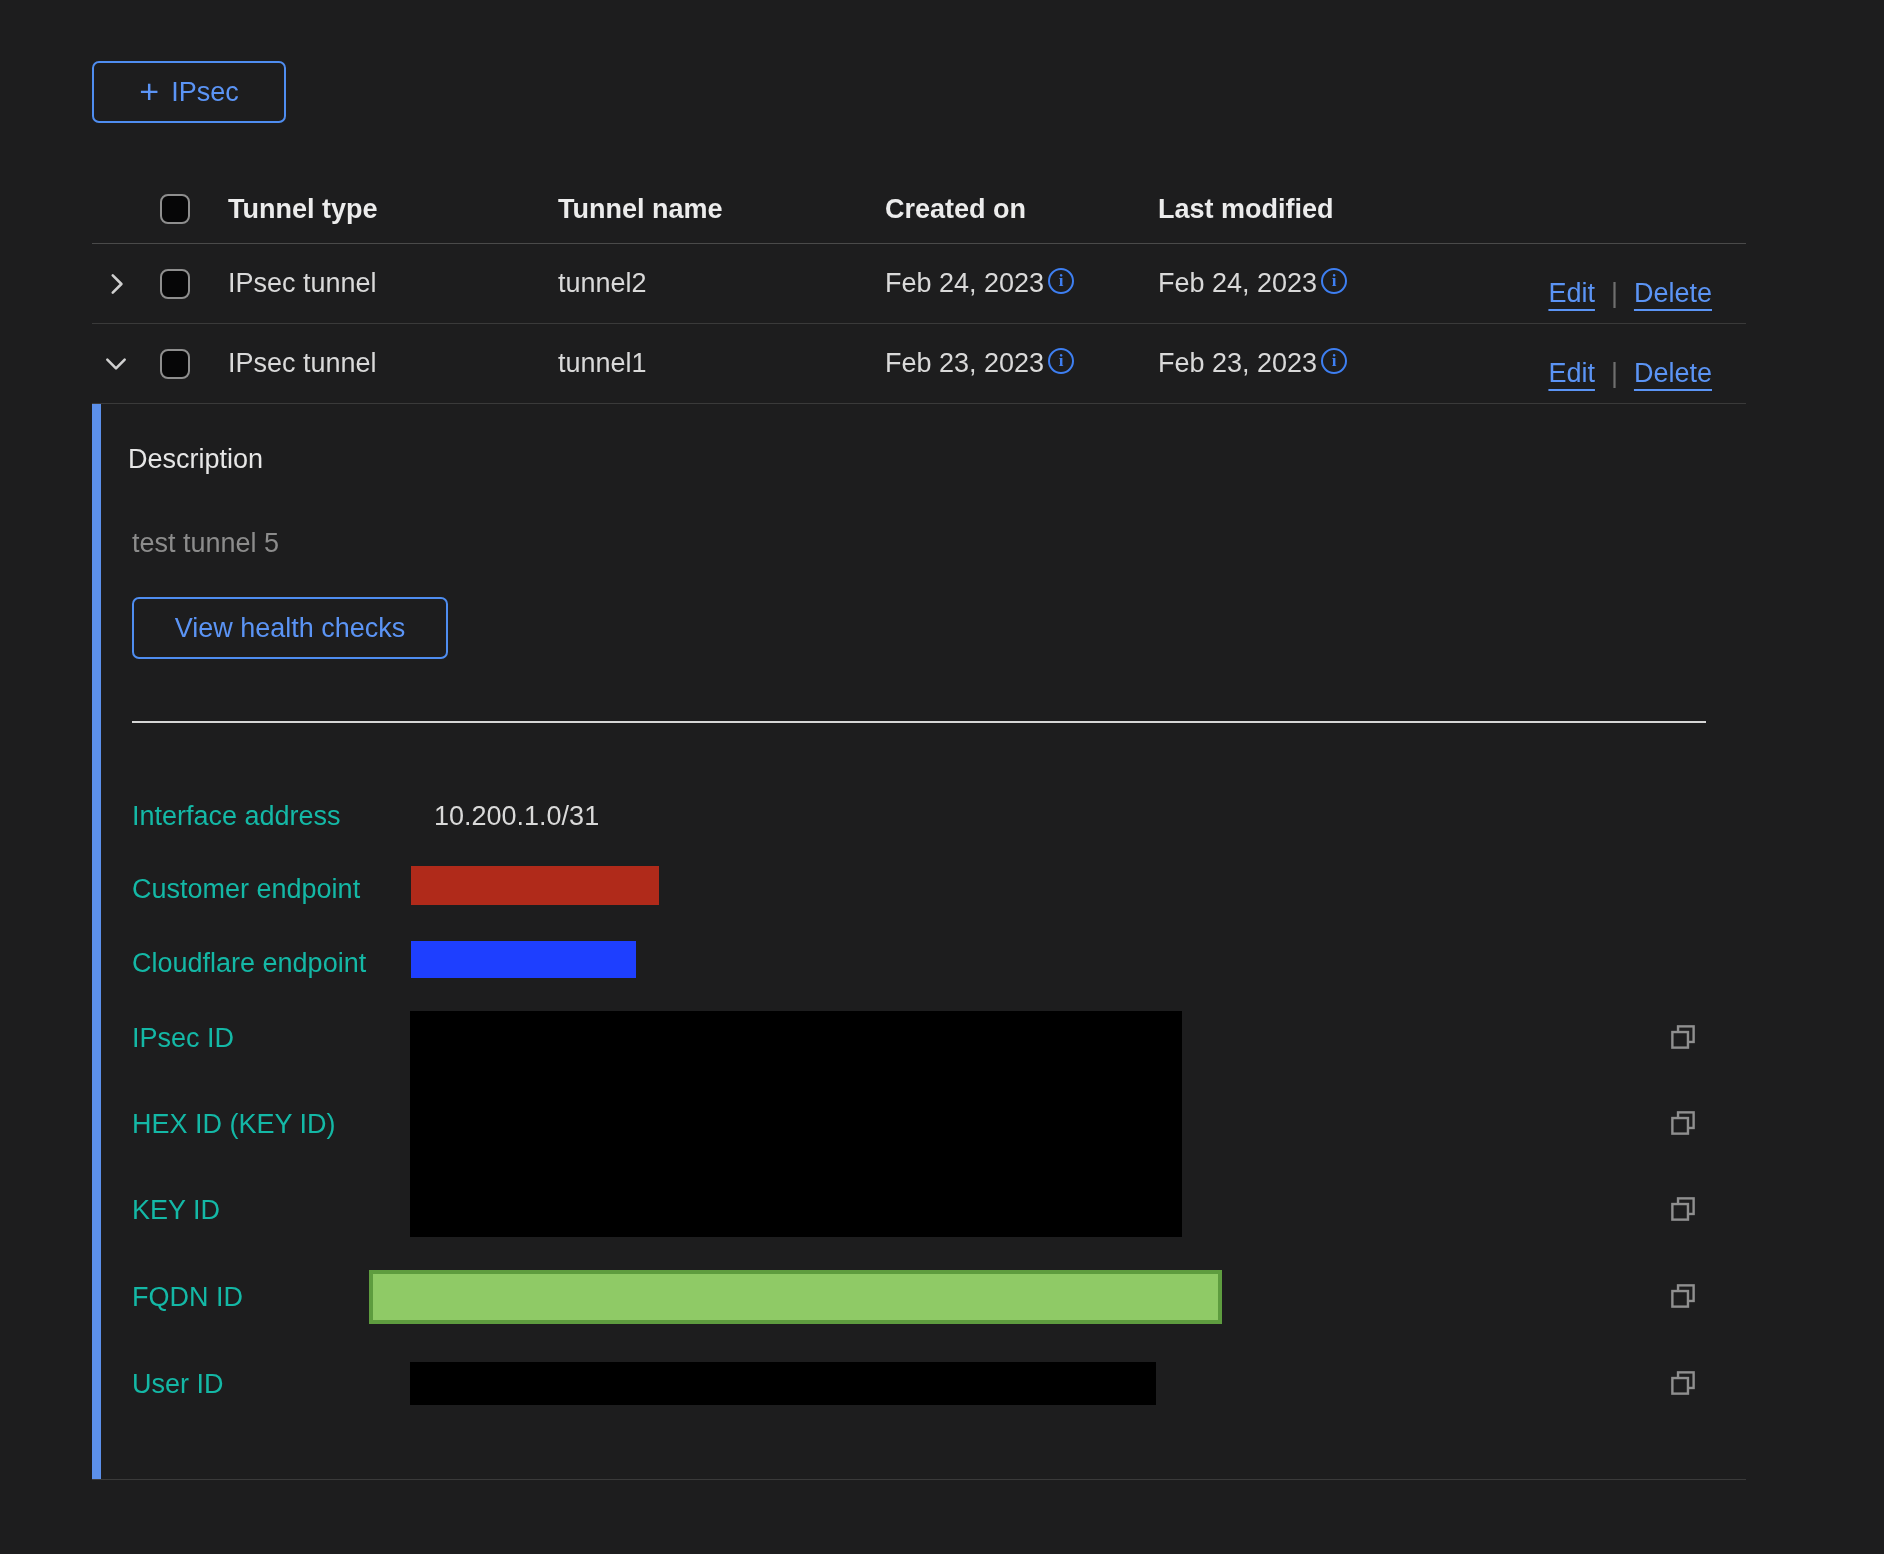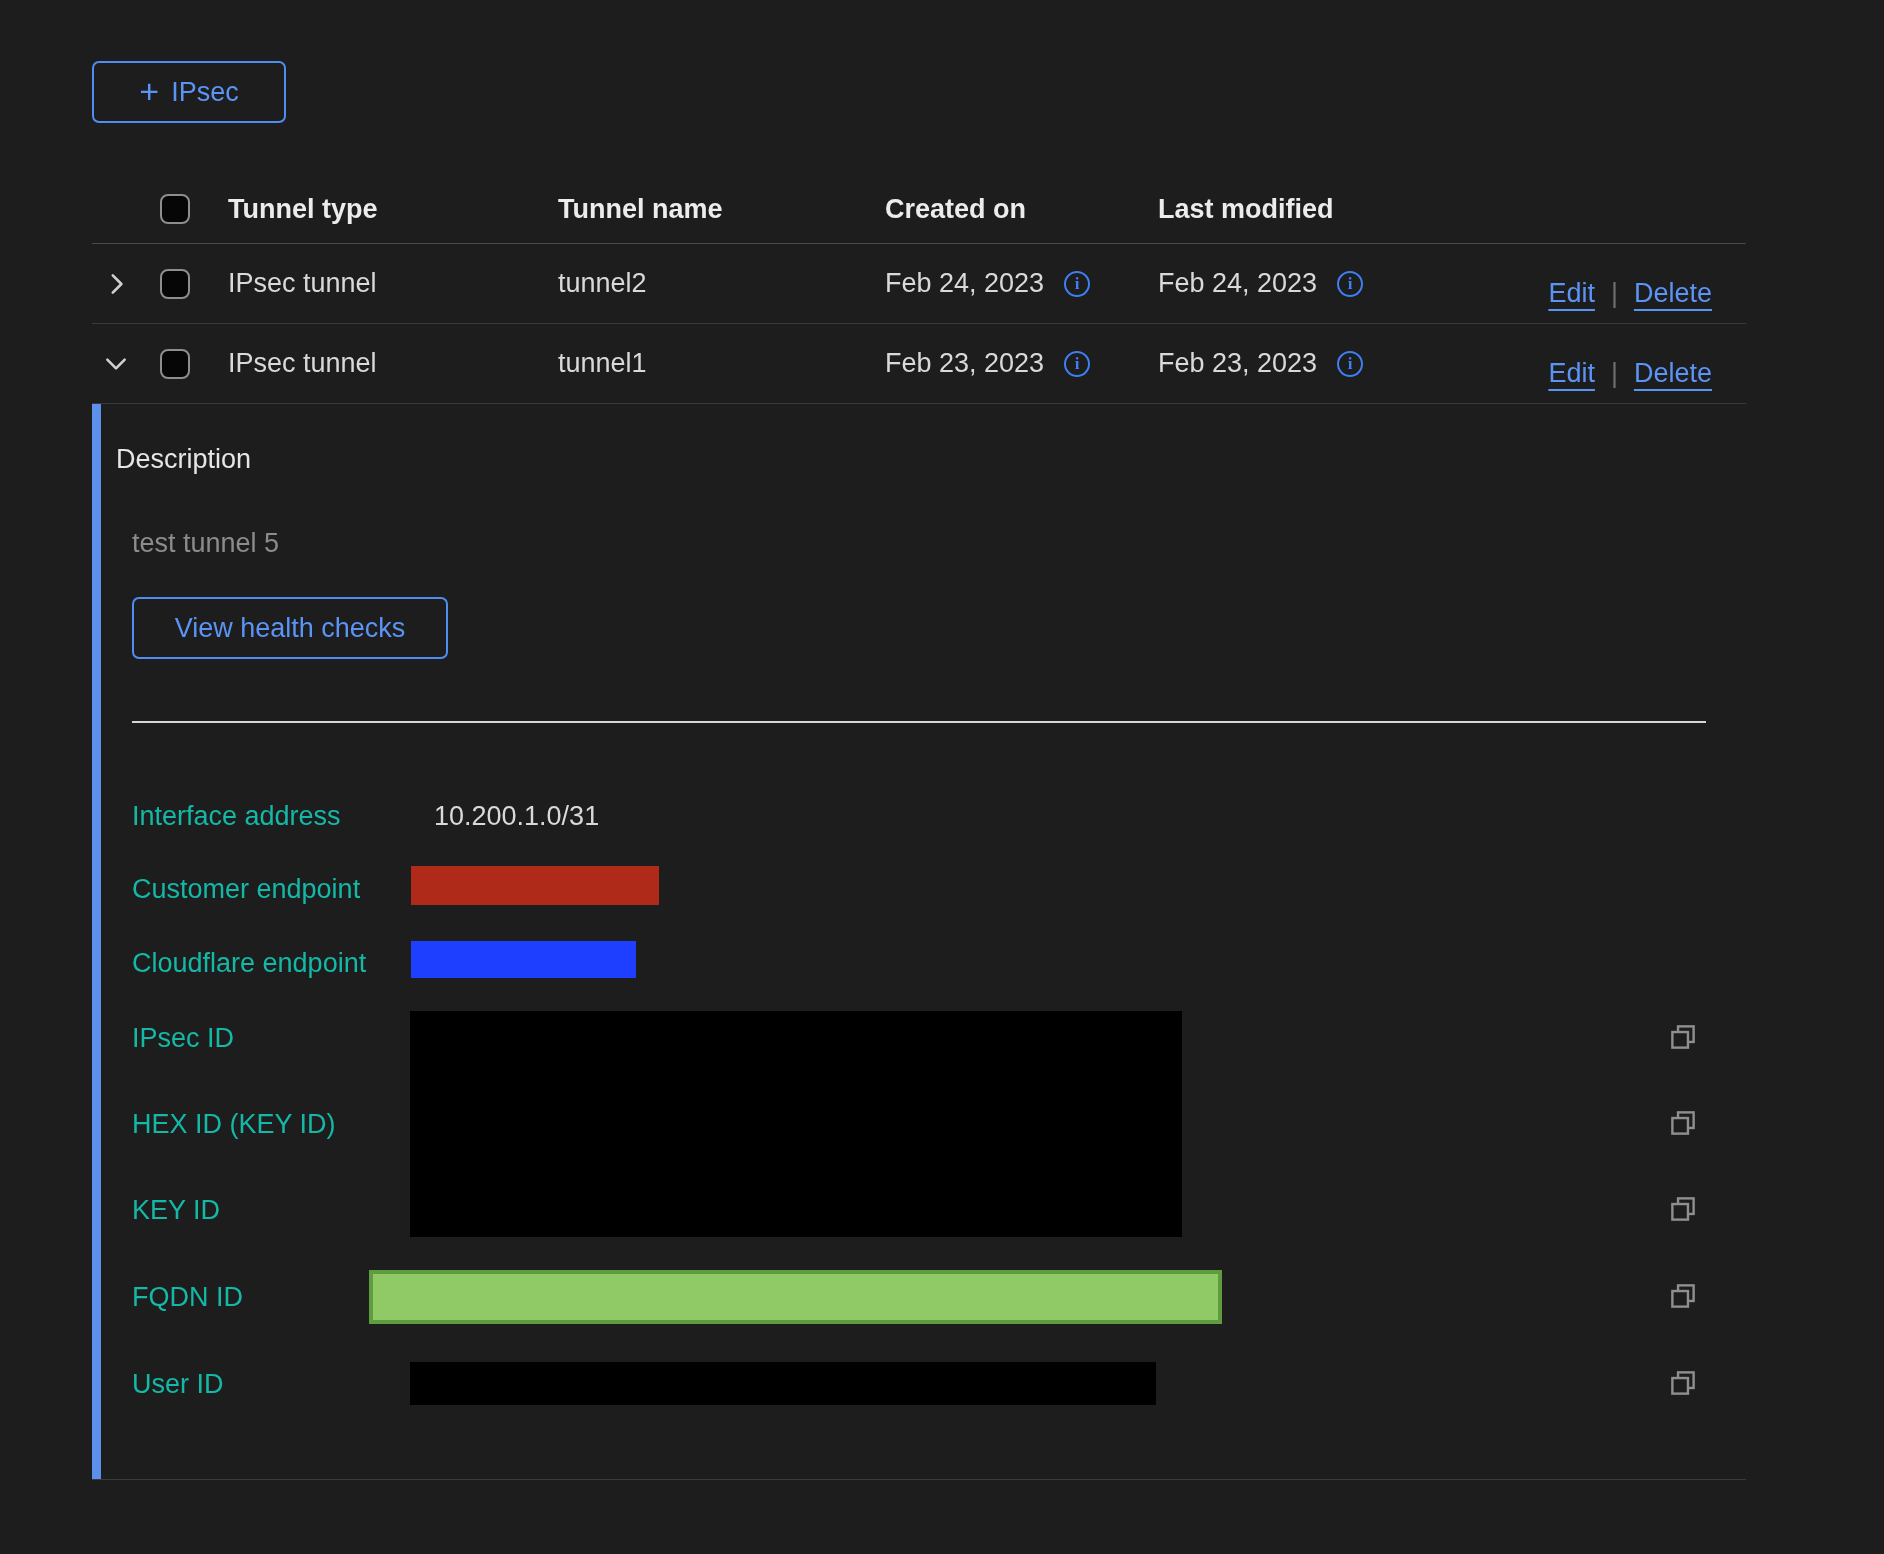--- a/index.html
+++ b/index.html
@@ -47,21 +47,21 @@
   .check-cell { display: flex; align-items: center; padding-left: 20px !important; }
   .checkbox {
     width: 30px; height: 30px;
     border: 2px solid #8e8e8e;
     border-radius: 8px;
     background: #060607;
     cursor: pointer;
   }
   .chevron-btn { background: none; border: none; cursor: pointer; display: flex; align-items: center; justify-content: center; padding: 4px; }
 
-  .date-cell { display: flex; align-items: center; gap: 20px; }
+  .date-cell { display: flex; align-items: flex-start; gap: 4px; }
   .info-icon {
     width: 26px; height: 26px; flex: 0 0 auto;
     border: 2px solid #3e7ff2; border-radius: 50%;
     color: #3e7ff2;
     display: inline-flex; align-items: center; justify-content: center;
     font-size: 17px; font-weight: 600;
     font-family: "Liberation Serif", "DejaVu Serif", serif;
     cursor: pointer;
   }
 
@@ -76,21 +76,21 @@
   
   .panel {
     position: relative;
     height: 1076px;
     border-bottom: 1px solid #3a3a3a;
   }
   .panel-bar {
     position: absolute; left: 0; top: 0; bottom: 0; width: 9px;
     background: #5c90ea;
   }
-  .desc-label { position: absolute; left: 24px; top: 40px; font-size: 27px; color: #e6e6e6; }
+  .desc-label { position: absolute; left: 36px; top: 40px; font-size: 27px; color: #e6e6e6; }
   .desc-value { position: absolute; left: 40px; top: 124px; font-size: 27px; color: #8c8c8c; }
   .health-btn {
     position: absolute; left: 40px; top: 193px;
     width: 316px; height: 62px;
     background: transparent;
     border: 2px solid #4f8df0; border-radius: 7px;
     color: #5b94f5; font-size: 27px; font-family: inherit;
     cursor: pointer;
   }
   .divider { position: absolute; left: 40px; top: 317px; width: 1574px; height: 2px; background: #d6d6d6; }

